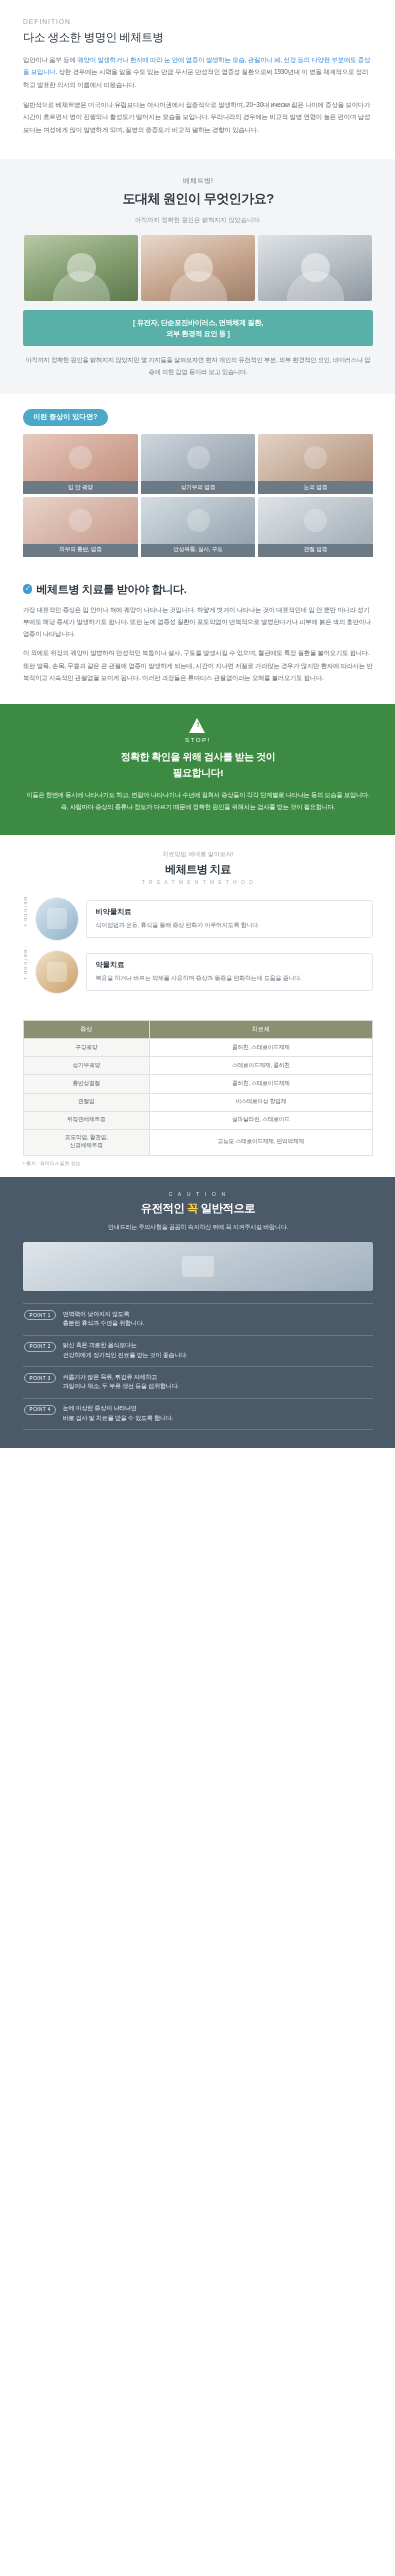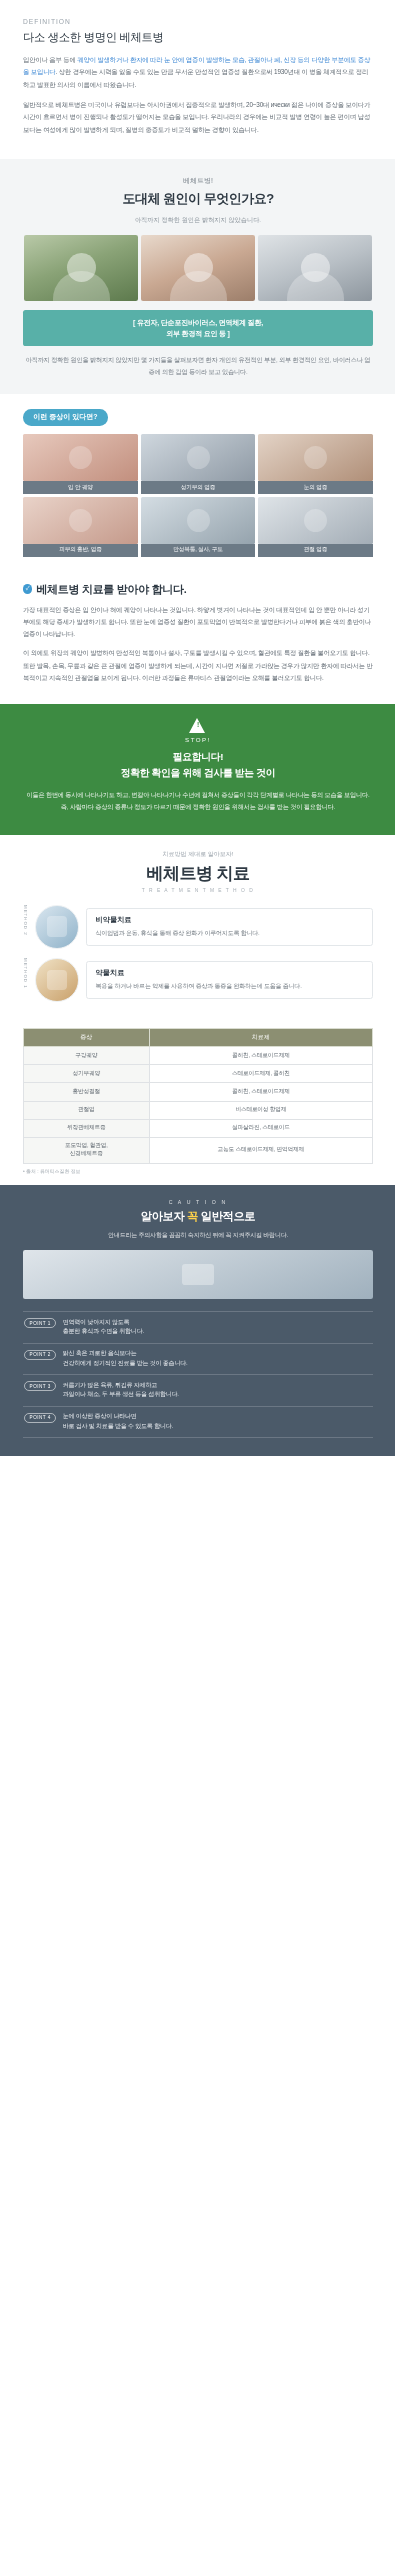--- a/index.html
+++ b/index.html
@@ -201,21 +201,21 @@
     margin-bottom:8.2px;
   }
   .stop-p{
     font-size:6.2px; line-height:1.95; letter-spacing:-0.2px; opacity:.95;
     margin:0 0 6.2px 0;
   }
 
   
   .sec-method { background:#ffffff; padding: 15.5px 23px 13.4px 23px; text-align:center; }
   .m-kicker { font-size:6px; color:#9aa3ab; margin-bottom:3.1px; }
-  .m-title { font-size:17px; font-weight:bold; color:#2f3a44; letter-spacing:-0.5px; }
+  .m-title { font-size:11px; font-weight:bold; color:#2f3a44; letter-spacing:-0.5px; }
   .m-sub { font-size:4.9px; letter-spacing:1.5px; color:#a8b0b7; margin:3.1px 0 11.3px 0; }
 
   .method-row { display:flex; align-items:center; gap:7.2px; margin-bottom:9.3px; text-align:left;}
   .m-badge {
     writing-mode: vertical-rl;
     font-size:4.4px; letter-spacing:1px; color:#9aa3ab;
     height:44px; display:flex; align-items:center;
   }
   .m-circle {
     width:44px;height:44px;border-radius:50%;
@@ -378,22 +378,22 @@
     <p class="need-p">이 외에도 위장의 궤양이 발병하여 만성적인 복통이나 설사, 구토를 발생시킬 수 있으며, 혈관에도 특정 질환을 불어오기도 합니다. 또한 발목, 손목, 무릎과 같은 큰 관절에 염증이 발생하게 되는데, 시간이 지나면 저절로 가라앉는 경우가 많지만 환자에 따라서는 반복적이고 지속적인 관절염을 보이게 됩니다. 이러한 과정들은 류마티스 관절염이라는 오해를 불러오기도 합니다.</p>
   </section>
 
   <section class="sec-stop">
     <div class="stop-icon">
       <div class="tri"></div>
       <div class="bang">!</div>
     </div>
     <div class="stop-word">STOP!</div>
     <div class="stop-title">
+      <div>정확한 확인을 위해 검사를 받는 것이</div>
       <div>필요합니다!</div>
-      <div>정확한 확인을 위해 검사를 받는 것이</div>
     </div>
     <p class="stop-p">이들은 한번에 동시에 나타나기도 하고, 변갈아 나타나기나 수년에 걸쳐서 증상들이 각각 단계별로 나타나는 등의 모습을 보입니다. 즉, 사람마다 증상의 종류나 정도가 다르기 때문에 정확한 원인을 위해서는 검사를 받는 것이 필요합니다.</p>
   </section>
 
   <section class="sec-method">
     <div class="m-kicker">치료방법 제대로 알아보자!</div>
     <div class="m-title">베체트병 치료</div>
     <div class="m-sub">T R E A T M E N T   M E T H O D</div>
 
     <div class="method-row">
@@ -449,21 +449,21 @@
 신경베체트증</td>
           <td>고농도 스테로이드제제, 면역억제제</td>
         </tr>
       </tbody>
     </table>
     <div class="src">• 출처 : 류머티스질환 정보</div>
   </section>
 
   <section class="sec-caution">
     <div class="c-word">C A U T I O N</div>
-    <div class="c-title"><span>알아보자 </span><span class="em">꼭</span><span> 일반적으로</span></div>
+    <div class="c-title"><span>유전적인 </span><span class="em">꼭</span><span> 일반적으로</span></div>
     <div class="c-sub">안내드리는 주의사항을 꼼꼼히 숙지하신 뒤에 꼭 지켜주시길 바랍니다.</div>
     <div class="c-photo"></div>
   </section>
 
   <section class="sec-points">
     <div class="point">
       <span class="p-badge">POINT 1</span>
       <span class="p-text" style="white-space:pre-line">면역력이 낮아지지 않도록
 충분한 휴식과 수면을 취합니다.</span>
     </div>

